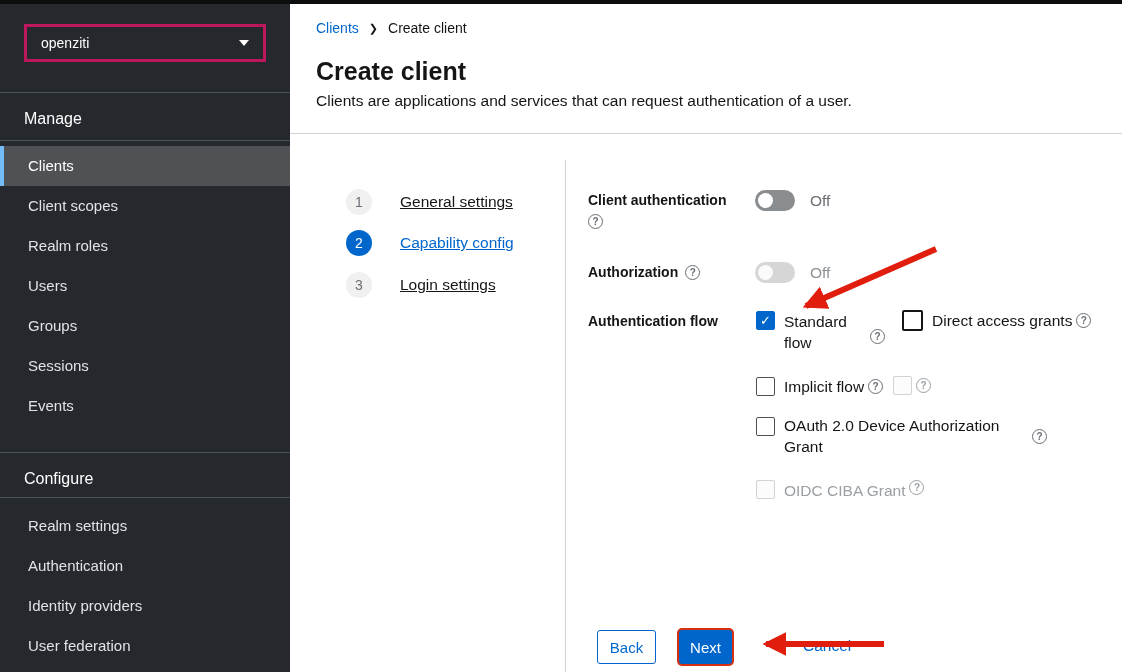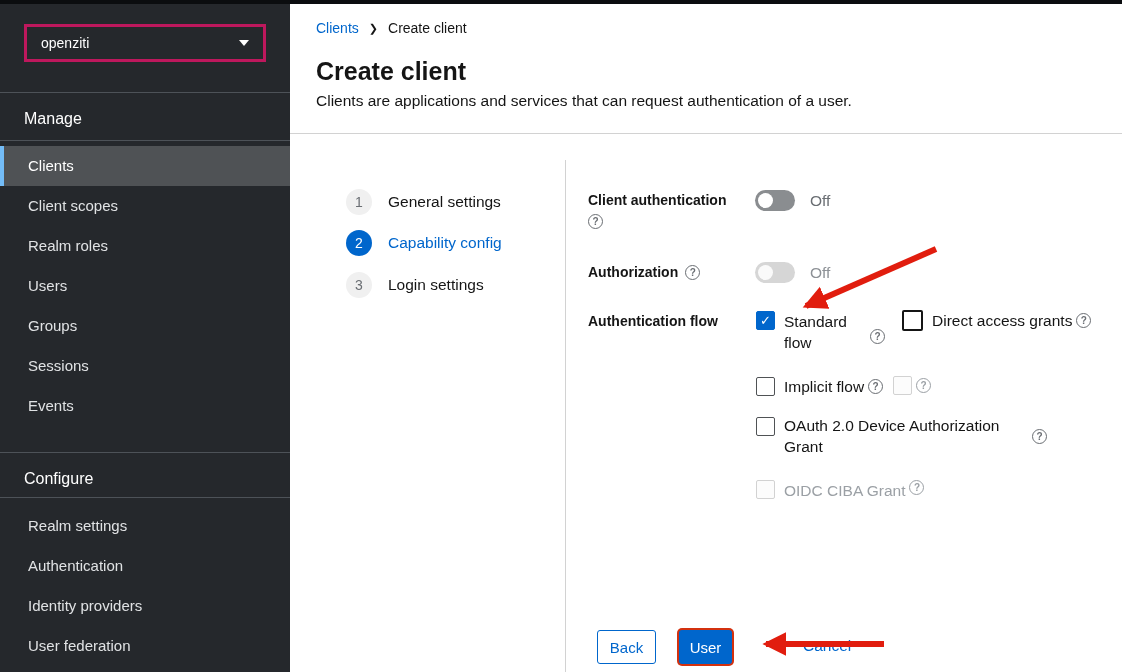--- a/index.html
+++ b/index.html
@@ -37,21 +37,21 @@
   .page-desc { position:absolute; left:26px; top:88px; font-size:15.5px; color:#151515; }
   .header-divider { position:absolute; left:0; top:129px; width:832px; height:1px; background:#d2d2d2; }
   .vline { position:absolute; left:275px; top:156px; height:512px; width:1px; background:#d2d2d2; }
 
   
   .wiz-step { position:absolute; left:56px; display:flex; align-items:center; cursor:pointer; }
   .wiz-circle {
     width:26px; height:26px; border-radius:50%; background:#f0f0f0; color:#6a6e73;
     font-size:14px; display:flex; align-items:center; justify-content:center; flex:0 0 auto;
   }
-  .wiz-label { margin-left:16px; font-size:15.5px; color:#151515; }
+  .wiz-label { margin-left:28px; font-size:15.5px; color:#151515;text-decoration:underline; }
   .wiz-step.active .wiz-circle { background:#0066cc; color:#fff; }
   .wiz-step.active .wiz-label { color:#0066cc; }
 
   
   .form-label { position:absolute; font-size:14px; font-weight:bold; color:#151515; display:flex; align-items:center; gap:7px; }
   .help-icon {
     display:inline-flex; align-items:center; justify-content:center;
     width:15px; height:15px; border-radius:50%; border:1.4px solid #6a6e73;
     color:#6a6e73; font-size:10px; font-weight:bold; flex:0 0 auto; cursor:pointer;
   }
@@ -196,21 +196,21 @@
     <span class="help-icon" style="align-self:center; margin-left:14px">?</span>
   </div>
 
   <div class="cb-row" style="left:466px; top:476px; align-items:flex-start">
     <span class="checkbox disabled"></span>
     <span class="cb-label dim">OIDC CIBA Grant</span>
     <span class="help-icon dim" style="margin-left:4px">?</span>
   </div>
 
   <button class="btn btn-back">Back</button>
-  <button class="btn btn-next">User</button>
+  <button class="btn btn-next">Next</button>
   <a class="cancel-link">Cancel</a>
 </main>
 
 <svg class="annotations" width="1122" height="672">
   <defs>
     <marker id="arrowhead" markerWidth="5" markerHeight="5" refX="3.4" refY="2" orient="auto">
       <polygon points="0 0, 4 2, 0 4" fill="#e11d0e"></polygon>
     </marker>
   </defs>
   <line x1="936" y1="249" x2="806" y2="306" stroke="#e11d0e" stroke-width="6" marker-end="url(#arrowhead)"></line>

